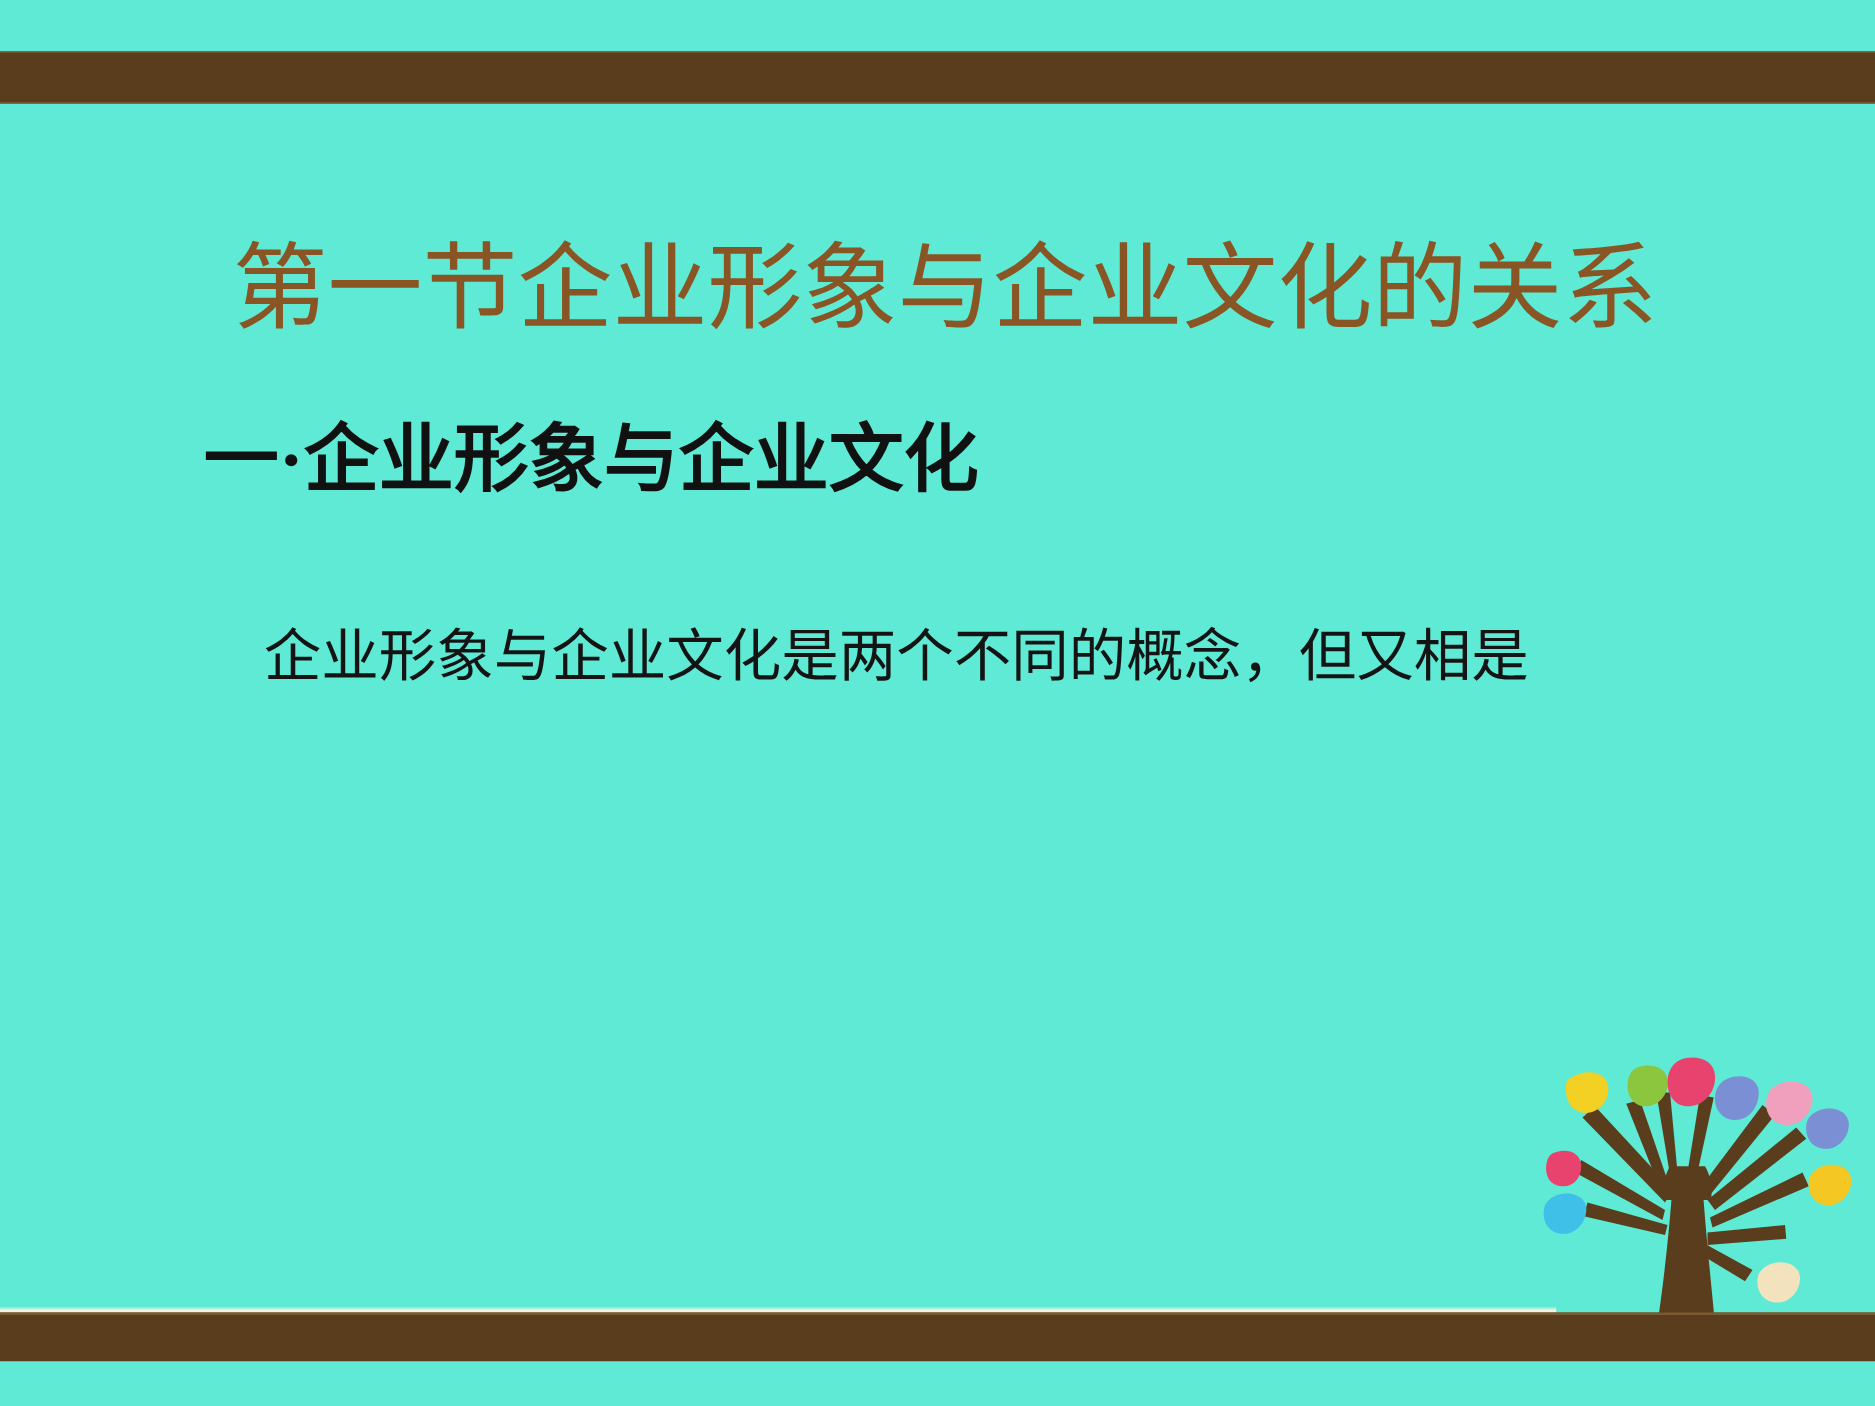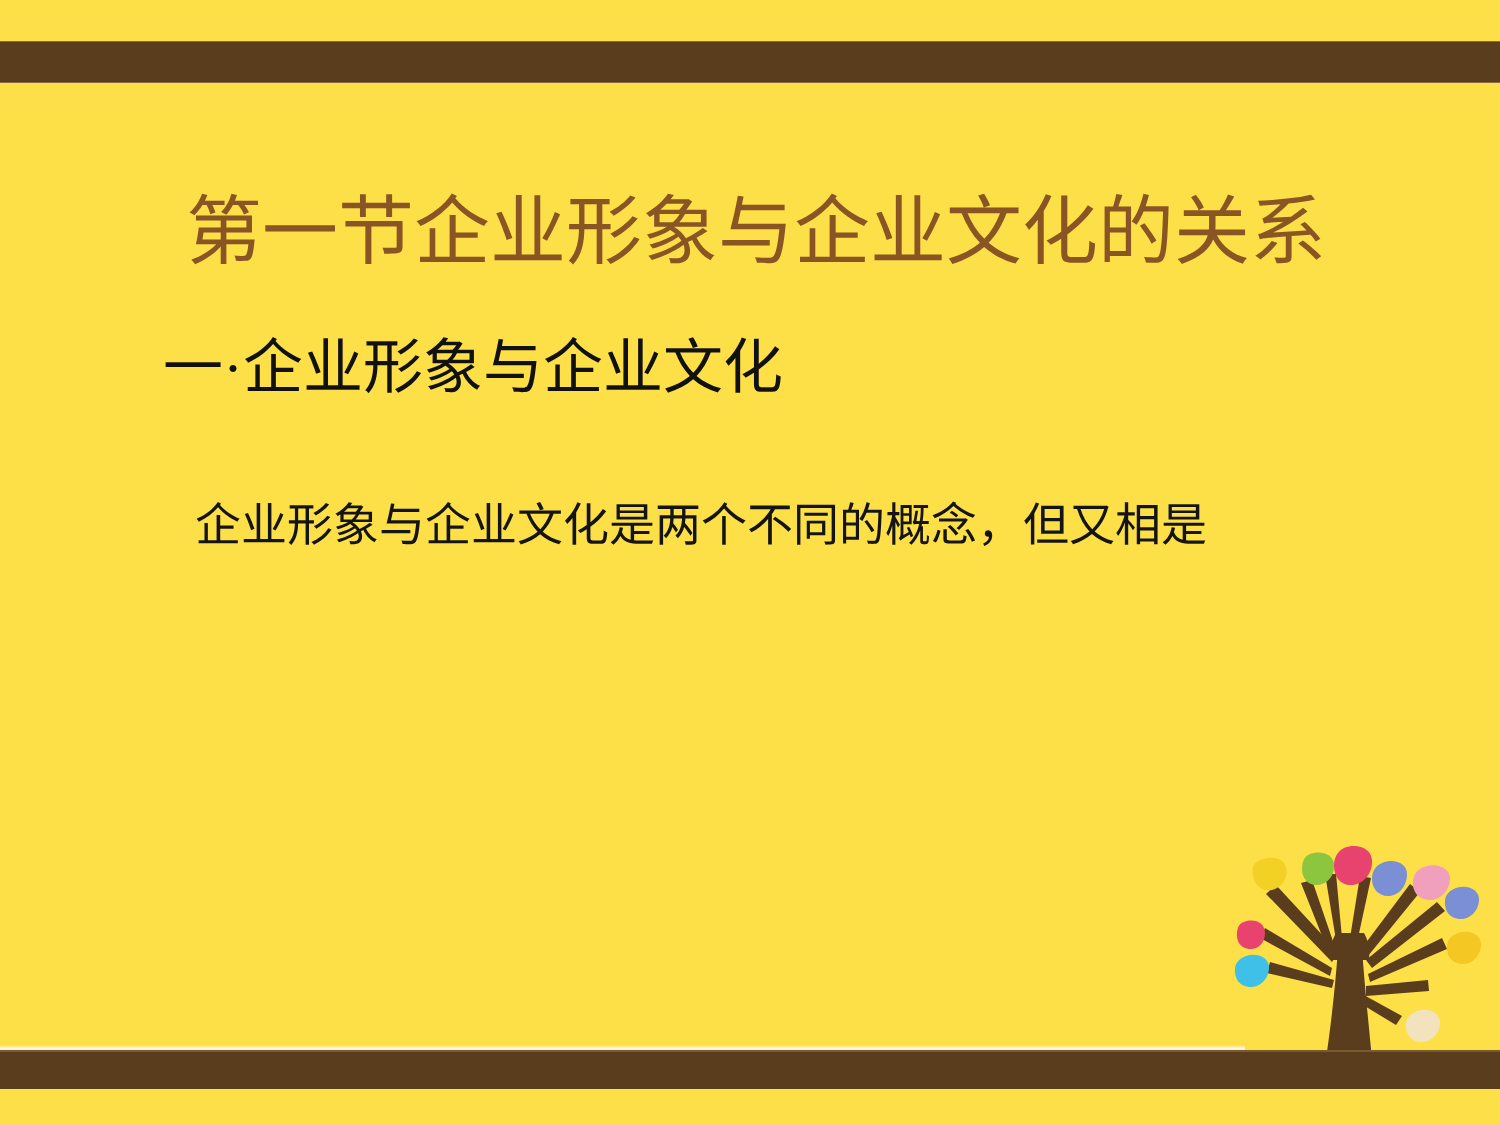--- a/index.html
+++ b/index.html
@@ -5,21 +5,21 @@
 <style>
   html, body {
     margin: 0;
     padding: 0;
     background: #ffffff;
   }
   #slide {
     position: relative;
     width: 1500px;
     height: 1125px;
-    background: #fde047;
+    background: #5eead4;
     overflow: hidden;
     font-family: "Liberation Serif", "DejaVu Serif", serif;
   }
 
   
   .band {
     position: absolute;
     left: 0;
     width: 100%;
     background: #5A3D1C;
@@ -62,27 +62,27 @@
 
   
   .subtitle {
     position: absolute;
     left: 163px;
     top: 285px;
     font-size: 60px;
     line-height: 1.1;
     color: #111111;
     white-space: nowrap;
-    font-weight: 400;
+    font-weight: 700;
   }
 
   
   .body-text {
     position: absolute;
-    left: 195px;
+    left: 211px;
     top: 448px;
     width: 1125px;
     font-size: 46px;
     line-height: 1.38;
     color: #141414;
     text-indent: 0;
   }
   .body-text .line2 {
     display: block;
     padding-left: 26px;

